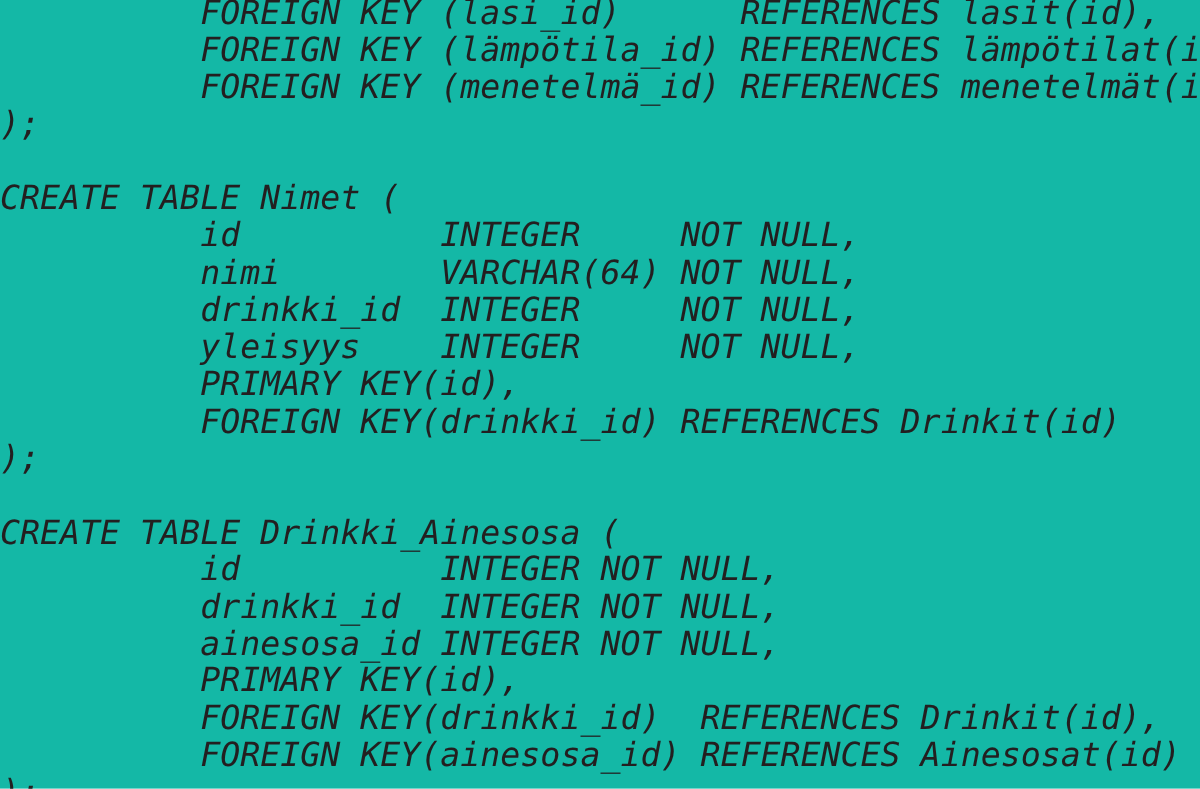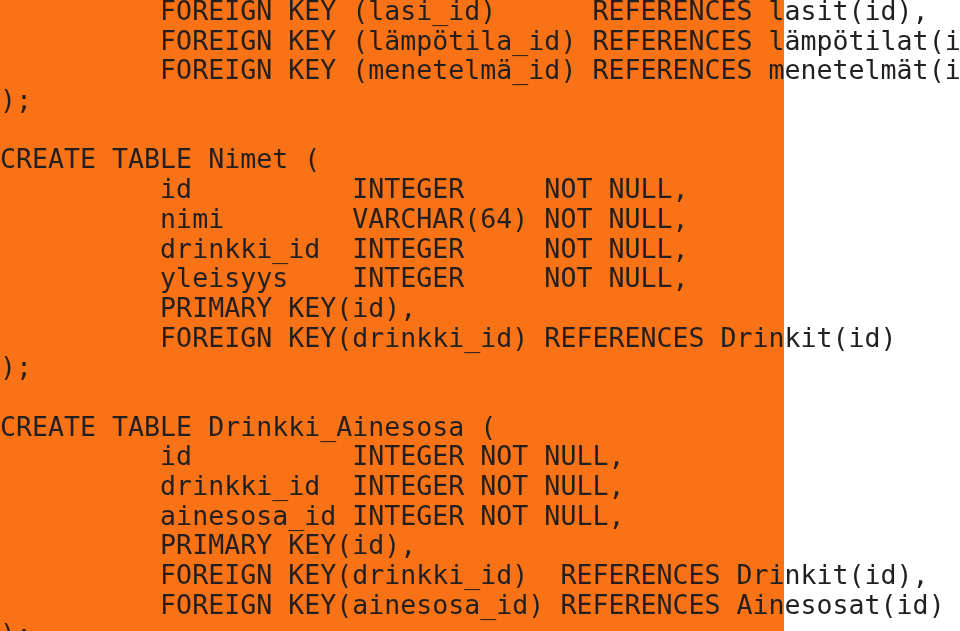--- a/index.html
+++ b/index.html
@@ -9,23 +9,24 @@
     background: #ffffff;
   }
   body {
     width: 960px;
     height: 631px;
     overflow: hidden;
     font-family: "DejaVu Sans Mono", "Liberation Mono", monospace;
   }
   #page {
     position: relative;
-    width: 784px;
+    width: 960px;
     height: 631px;
-    background: #f97316;
+    background: #14b8a6;
+    font-style: italic;
   }
   #code {
     position: absolute;
     left: 0px;
     top: -4px;
     margin: 0;
     padding: 0;
     font-family: "DejaVu Sans Mono", "Liberation Mono", monospace;
     font-size: 26.6px;
     line-height: 29.7px;

